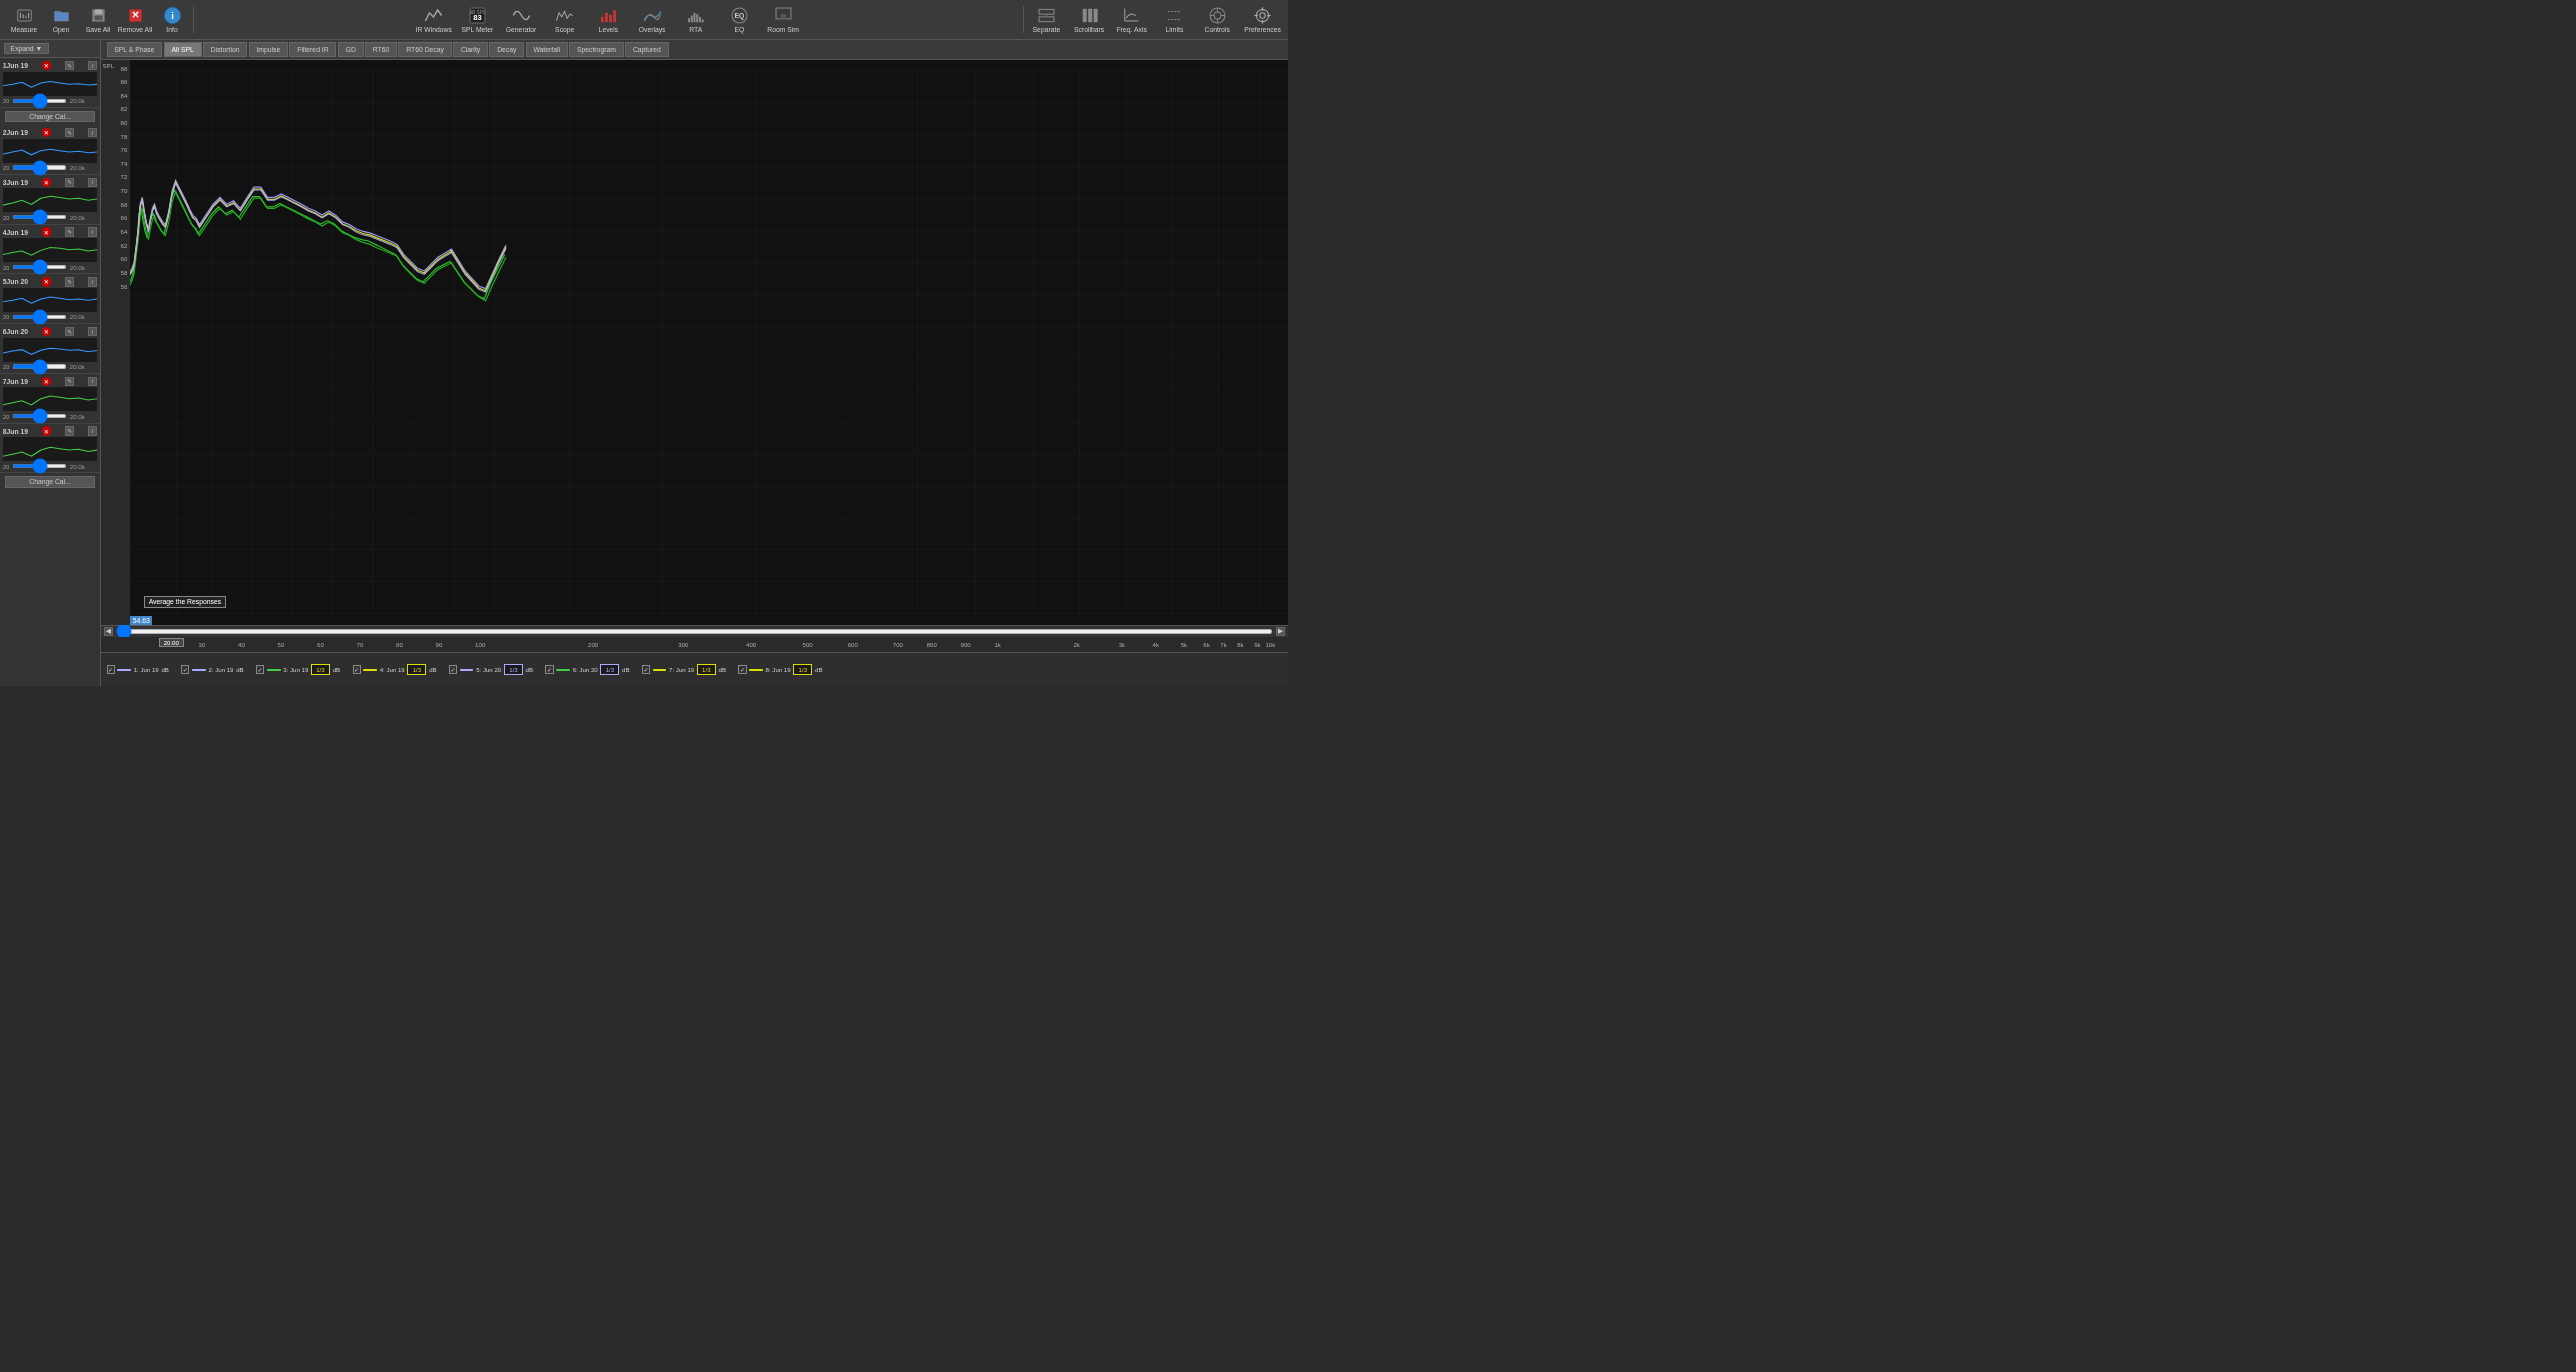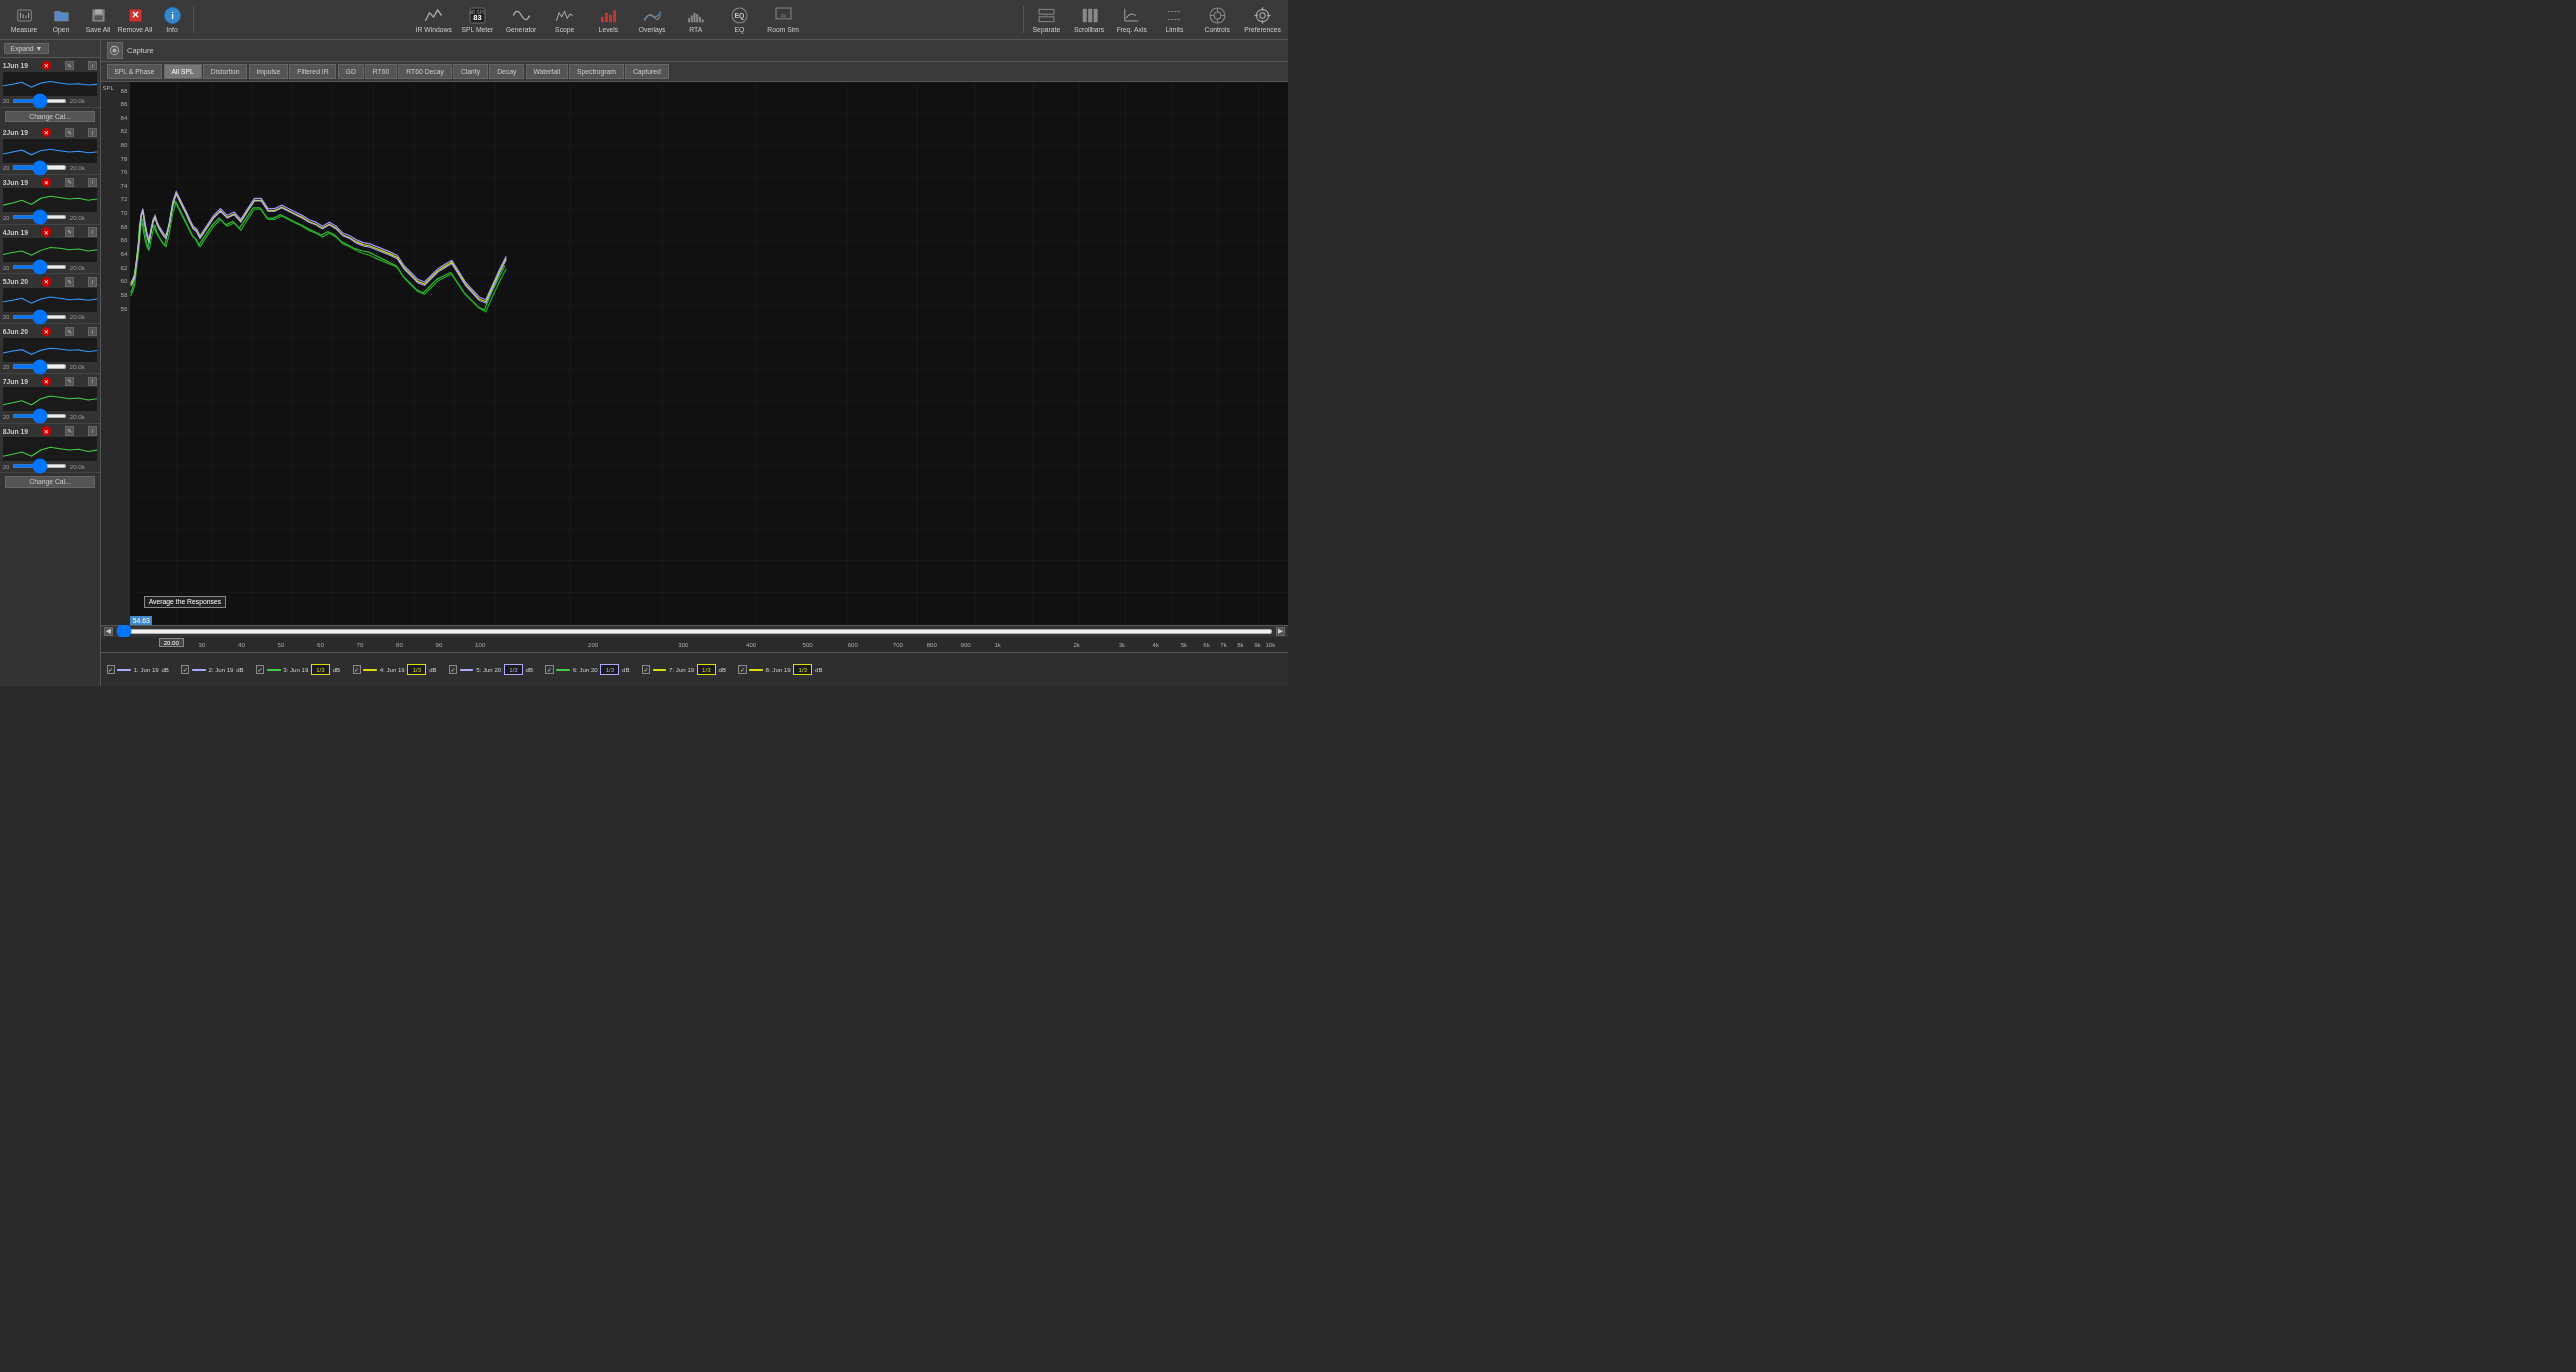--- a/index.html
+++ b/index.html
@@ -774,29 +774,20 @@
         <input type="range" value="50" min="0" max="100" style="">
         <span class="meas-range">20.0k</span>
       </div>
     </div>
 
     <button class="change-cal-btn">Change Cal...</button>
   </div>
 
   <div id="right-content">
 
-    <div id="capture-bar">
-      <div class="capture-btn">
-        <svg width="11" height="11" viewBox="0 0 16 16">
-          <circle cx="8" cy="8" r="6" fill="none" stroke="#aaa" stroke-width="1.5"></circle>
-          <circle cx="8" cy="8" r="3" fill="#aaa"></circle>
-        </svg>
-      </div>
-      <span class="capture-label">Capture</span>
-    </div>
 
     <div id="tab-bar">
       <button class="tab-btn">SPL &amp; Phase</button>
       <button class="tab-btn active">All SPL</button>
       <button class="tab-btn">Distortion</button>
       <button class="tab-btn">Impulse</button>
       <button class="tab-btn">Filtered IR</button>
       <button class="tab-btn">GD</button>
       <button class="tab-btn">RT60</button>
       <button class="tab-btn">RT60 Decay</button>

